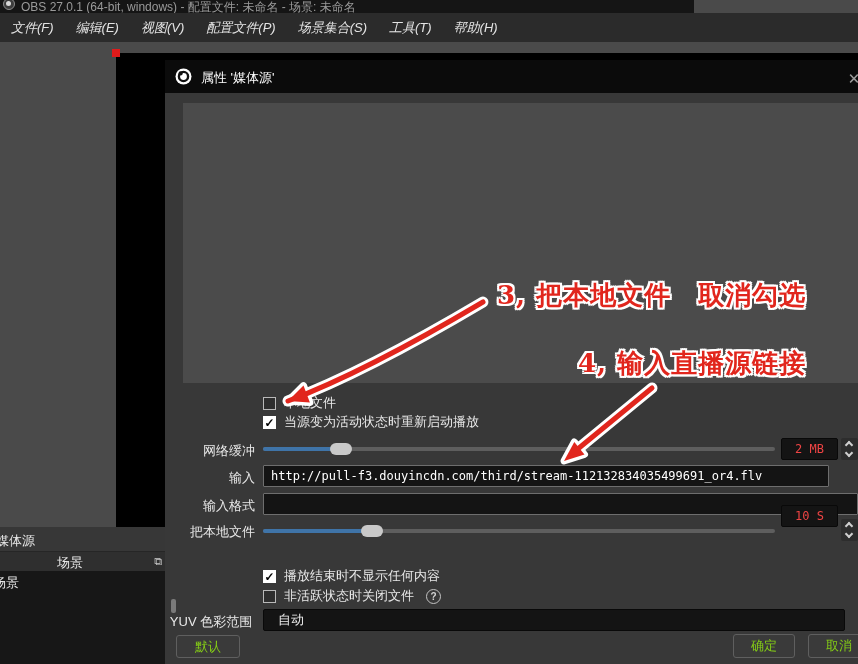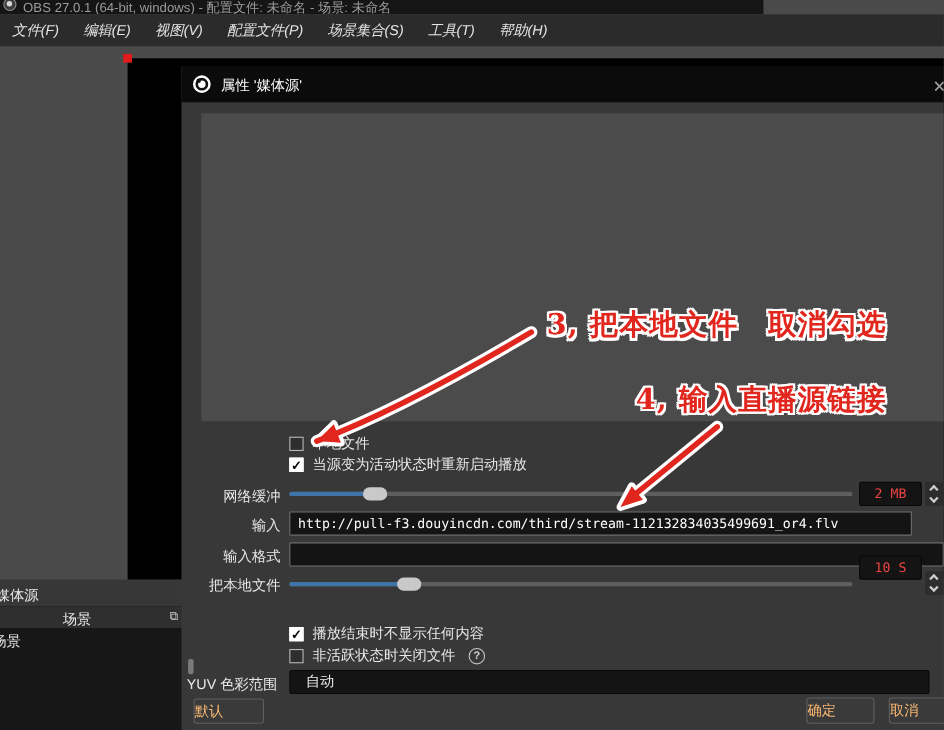--- a/index.html
+++ b/index.html
@@ -70,21 +70,21 @@
 
   .text-field { height:22px; background:#141414; border:1px solid #6e6e6e; border-radius:1px;
                 color:#ffffff; font-family:"DejaVu Sans Mono", monospace; font-size:12px;
                 padding:0 7px; outline:none; }
 
   #combo { left:98px; top:549px; width:582px; height:22px; background:#141414;
            border:1px solid #090909; border-radius:2px; color:#ececec; font-size:13px;
            line-height:20px; padding-left:14px; }
 
   .btn { background:#3a3a3a; border:1px solid #5f5f5f; border-radius:3px;
-         color:#fdba74; font-size:13px; text-align:left; line-height:21px; }
+         color:#84cc16; font-size:13px; text-align:center; line-height:21px; }
 
   #dlg-scrollthumb { left:6px; top:539px; width:5px; height:14px; background:#7a7a7a; border-radius:2px; }
 
   
   .anno-text { z-index:5; color:#e1261d; font-size:26px; font-weight:bold;
                font-family:"DejaVu Serif", serif; white-space:nowrap; letter-spacing:1px;
                text-shadow: 2px 0 0 #fff,-2px 0 0 #fff,0 2px 0 #fff,0 -2px 0 #fff,
                             2px 2px 0 #fff,-2px -2px 0 #fff,2px -2px 0 #fff,-2px 2px 0 #fff; }
   #anno-svg { left:0; top:0; z-index:4; pointer-events:none; }
 </style>

